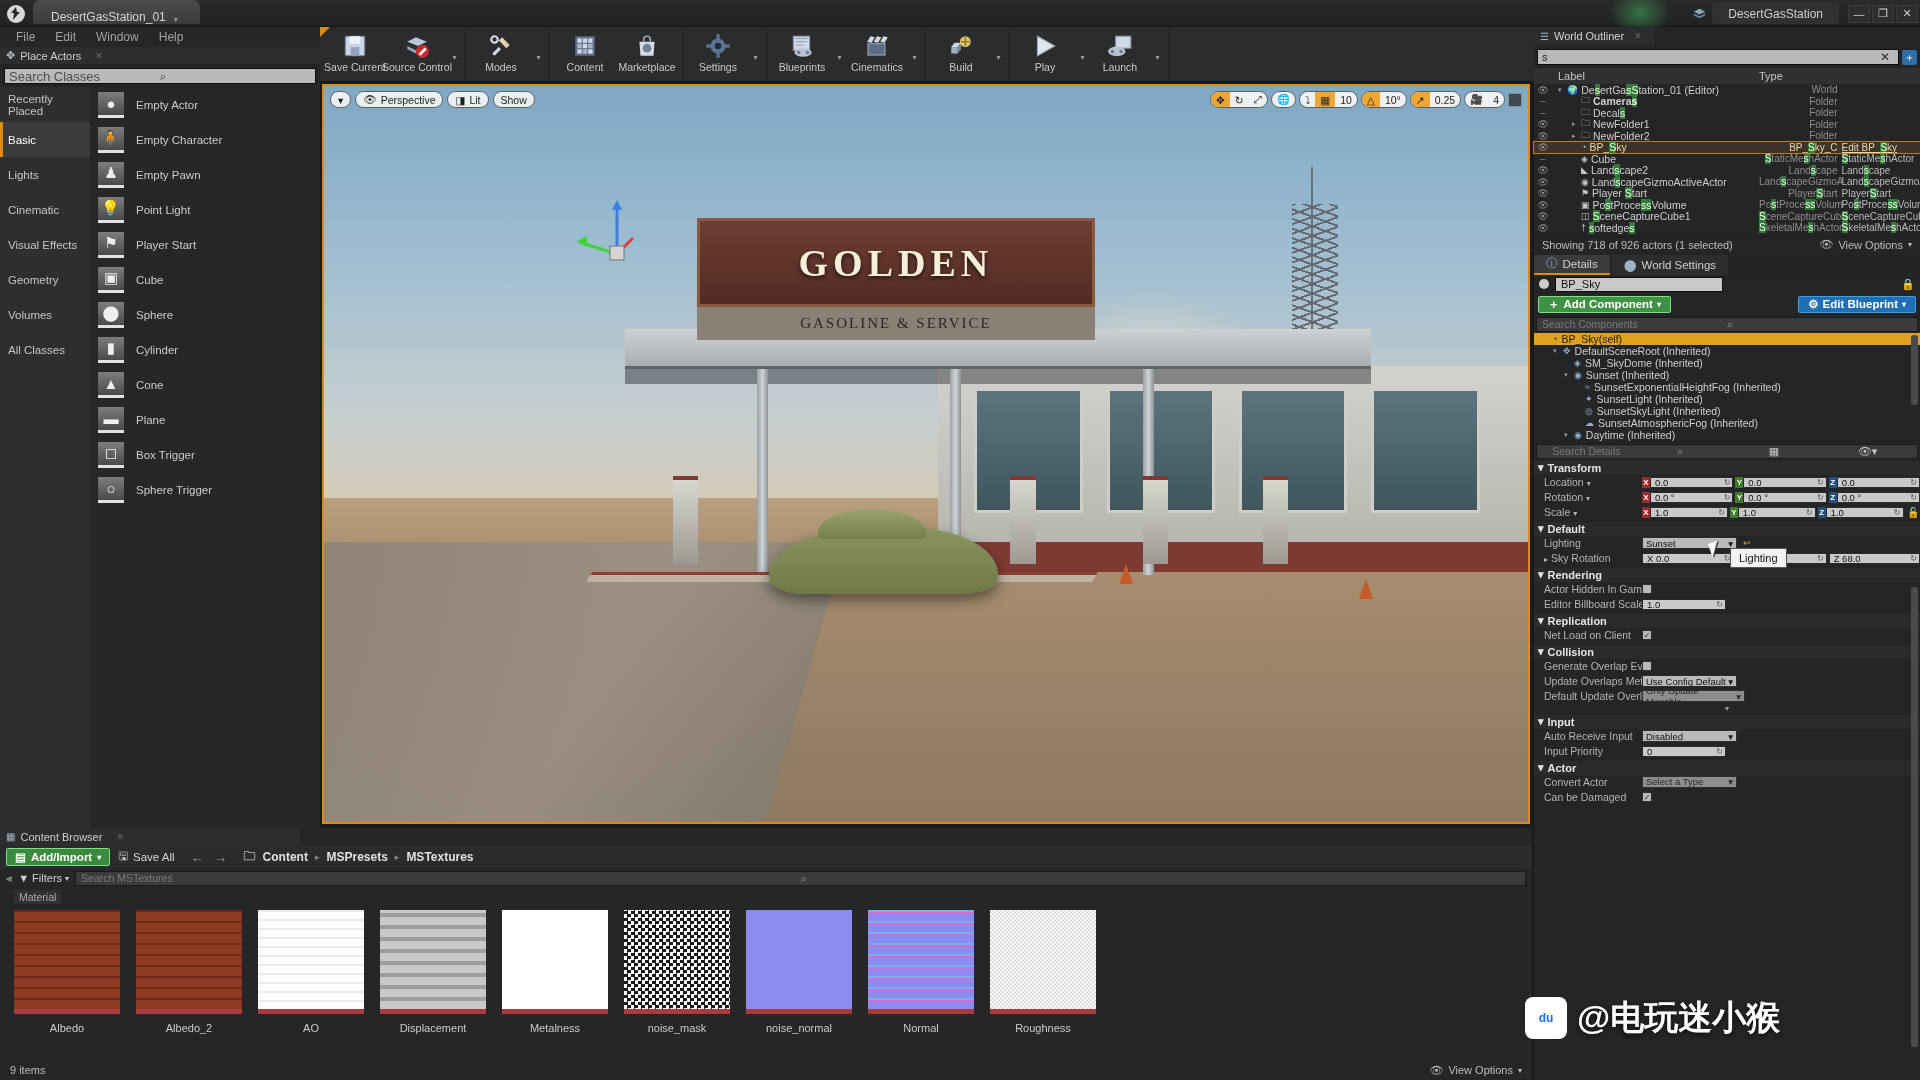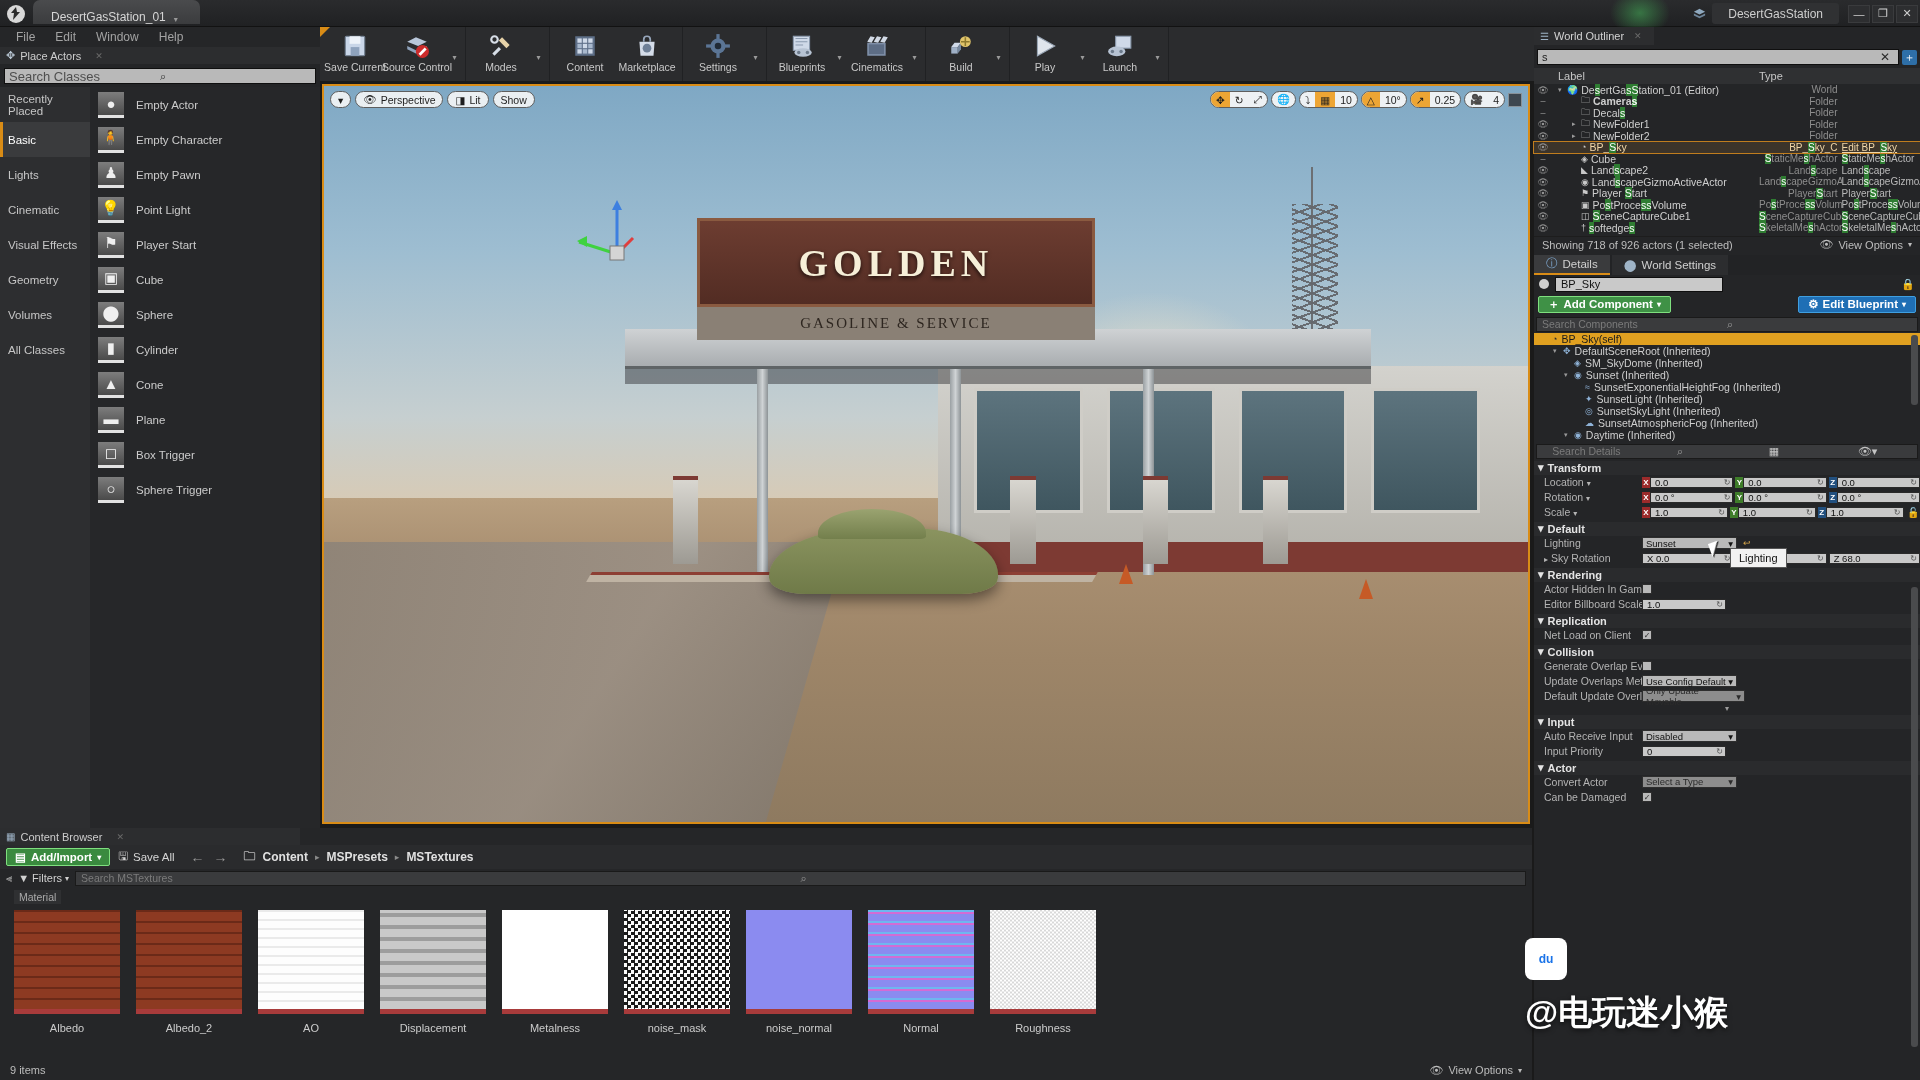--- a/index.html
+++ b/index.html
@@ -219,22 +219,22 @@
     display:flex; align-items:center; padding:0 3px; justify-content:space-between; min-width:70px;}
   .combo.dim{ background:#8d8d8d; color:#2b2b2b;}
   .numfld{ height:11px; background:#c9c9c9; border:1px solid #2a2a2a; font-size:9.5px; color:#111;
     display:flex; align-items:center; padding-left:4px; width:84px; position:relative;}
   .numfld::after{ content:"↻"; position:absolute; right:2px; font-size:8px; color:#555;}
   .tooltip{ position:absolute; background:#f2f2f2; border:1px solid #555; color:#111; font-size:11px;
     padding:3px 8px; z-index:50; }
   .cursor{ position:absolute; z-index:60; width:0; height:0; border-left:10px solid #fff;
     border-bottom:14px solid transparent; transform:rotate(-20deg);
     filter:drop-shadow(1px 1px 0 #222); }
-  .watermark{ position:absolute; left:1525px; top:938px; display:flex; align-items:flex-start; gap:10px;
-    z-index:70; pointer-events:none;flex-direction:column;}
+  .watermark{ position:absolute; left:1525px; top:995px; display:flex; align-items:center; gap:10px;
+    z-index:70; pointer-events:none;}
   .wm-logo{ width:42px; height:42px; border-radius:8px; background:#fff; color:#1a73e8; font-size:12px;
     font-weight:bold; display:flex; align-items:center; justify-content:center;}
   .wm-txt{ color:#fff; font-size:34px; font-weight:bold; text-shadow:0 2px 5px rgba(0,0,0,.6);}
   .scrollv{ position:absolute; right:1px; width:7px; background:#4a4b4d; border-radius:3px;}
 </style>
 </head>
 <body>
 
 <div id="app">
 

